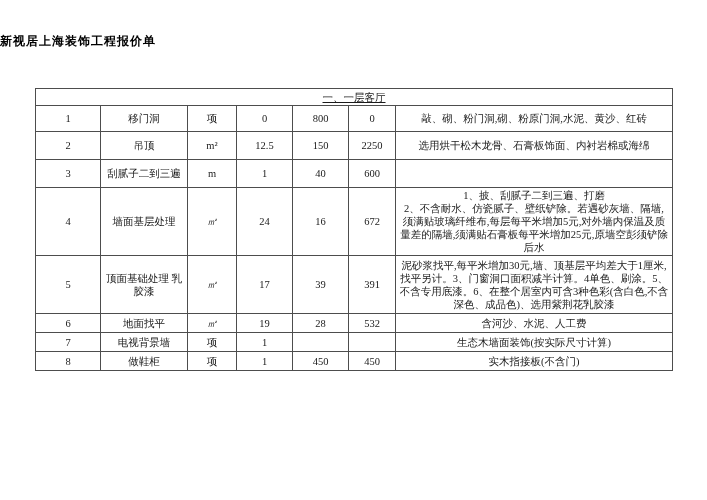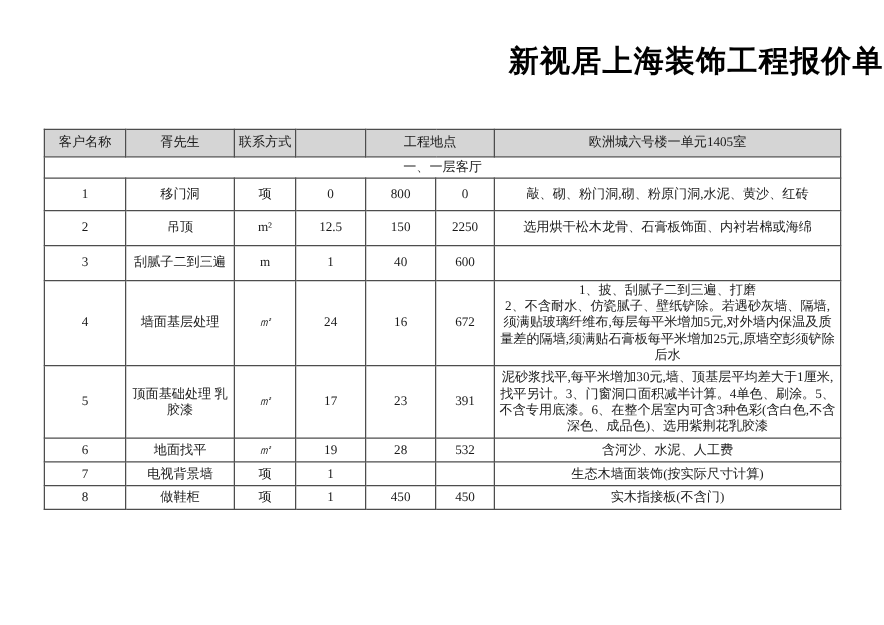--- a/index.html
+++ b/index.html
@@ -1,41 +1,41 @@
 <!DOCTYPE html>
 <html><head>
 <meta charset="utf-8">
 <style>
   html,body { margin:0; padding:0; }
   body {
     width:707px; height:500px; background:#ffffff; overflow:hidden;
     font-family:"Liberation Serif","DejaVu Serif",serif; color:#1a1a1a;
   }
   .title {
-    margin:33px 0 0 0; text-align:right;
-    font-size:24px; font-weight:bold; color:#000; letter-spacing:1px;
+    margin:33px 0 0 0; text-align:left;
+    font-size:12px; font-weight:bold; color:#000; letter-spacing:1px;
   }
   table.quote {
     border-collapse:collapse; table-layout:fixed;
     width:637px; margin:38px 0 0 35px;
   }
   table.quote td {
     border:1px solid #4d4d4d;
     font-size:10.5px; line-height:13px;
     text-align:center; vertical-align:middle;
     padding:1px 3px; overflow:hidden; word-break:break-all;
   }
   tr.gray td { background:#d5d5d5; }
   td.left { text-align:left; }
   td.remark {
     text-align:left; white-space:pre-wrap;
     font-size:10px; line-height:14px; padding:2px 4px;margin-top:32px;
   }
   td.unit-it { font-style:italic; }
-  tr.hi22 { height:22px; } tr.hi21 { height:21px; } tr.hi17 { height:17px; }
+  tr.hi22 { height:22px; } tr.hi21 { height:21px; } tr.hi17 { height:17px;text-decoration:underline; }
   tr.hr1 { height:26px; } tr.hr2 { height:28px; } tr.hr3 { height:28px; }
   tr.hr4 { height:66px; } tr.hr5 { height:58px; }
   tr.hr6 { height:19px; } tr.hr7 { height:19px; } tr.hr8 { height:19px; }
 </style>
 </head>
 <body>
 
 <div class="page">
 
   <h1 class="title">新视居上海装饰工程报价单</h1>
@@ -45,28 +45,20 @@
       <col style="width:65px">
         <col style="width:87px">
         <col style="width:49px">
       <col style="width:56px">
         <col style="width:56px">
         <col style="width:47px">
       <col style="width:277px">
     </colgroup>
 
     <tbody>
-        <tr class="gray hi22">
-      <td>客户名称</td>
-      <td>胥先生</td>
-      <td>联系方式</td>
-      <td></td>
-      <td colspan="2">工程地点</td>
-      <td>欧洲城六号楼一单元1405室</td>
-    </tr>
 
 
 
     <tr class="hi17">
       <td colspan="7" class="left">一、一层客厅</td>
     </tr>
 
     <tr class="hr1">
       <td>1</td>
       <td>移门洞</td>
@@ -106,21 +98,21 @@
       <td>672</td>
       <td class="remark">1、披、刮腻子二到三遍、打磨
 2、不含耐水、仿瓷腻子、壁纸铲除。若遇砂灰墙、隔墙,须满贴玻璃纤维布,每层每平米增加5元,对外墙内保温及质量差的隔墙,须满贴石膏板每平米增加25元,原墙空彭须铲除后水</td>
     </tr>
 
     <tr class="hr5">
       <td>5</td>
       <td>顶面基础处理 乳胶漆</td>
       <td class="unit-it">㎡</td>
       <td>17</td>
-      <td>23</td>
+      <td>39</td>
       <td>391</td>
       <td class="remark">泥砂浆找平,每平米增加30元,墙、顶基层平均差大于1厘米,找平另计。3、门窗洞口面积减半计算。4单色、刷涂。5、不含专用底漆。6、在整个居室内可含3种色彩(含白色,不含深色、成品色)、选用紫荆花乳胶漆</td>
     </tr>
 
     <tr class="hr6">
       <td>6</td>
       <td>地面找平</td>
       <td class="unit-it">㎡</td>
       <td>19</td>
       <td>28</td>

